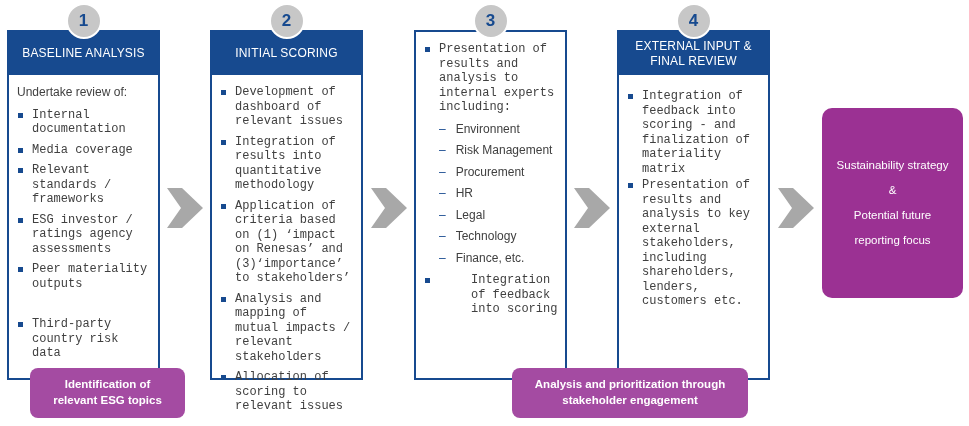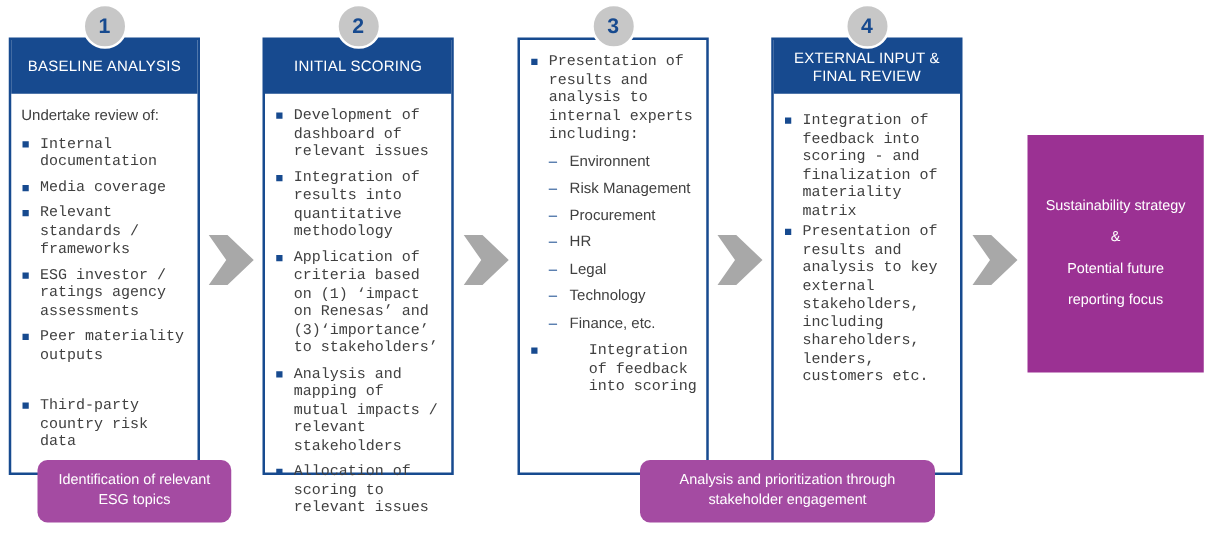--- a/index.html
+++ b/index.html
@@ -32,28 +32,28 @@
   .bullet .sq {
     flex:0 0 auto; width:5px; height:5px; background:#174a8f; margin:5px 9px 0 2px;
   }
   .bullet .btxt { flex:1 1 auto; }
   .dash { display:flex; margin:7px 0 0 16px; color:#404040; }
   .dash .dmark { flex:0 0 auto; color:#174a8f; margin-right:10px; }
   .gap { margin-top:26px; }
   .arrow { position:absolute; top:188px; width:40px; height:40px; }
   .callout {
     position:absolute; top:368px; z-index:5; background:#a44ba2; border-radius:8px;
-    color:#ffffff; font-size:11.5px; font-weight:normal; line-height:1.35;
+    color:#ffffff; font-size:11.5px; font-weight:bold; line-height:1.35;
     display:flex; align-items:center; justify-content:center; text-align:center;
   }
   .callout-1 { left:30px; width:155px; height:50px; padding:0 16px; }
   .callout-2 { left:512px; width:236px; height:50px; padding:0 8px; }
   .final-box {
     position:absolute; left:822px; top:108px; width:141px; height:190px;
-    background:#9b3193; border-radius:0; color:#ffffff; font-size:11.5px;
+    background:#9b3193; border-radius:10px; color:#ffffff; font-size:11.5px;
     display:flex; flex-direction:column; align-items:center; justify-content:center;
     text-align:center; row-gap:10px; padding:0 6px; line-height:1.3;
   }
 </style>
 </head>
 <body>
 
 <div class="canvas">
 
   <div class="step" style="left:7px;">

